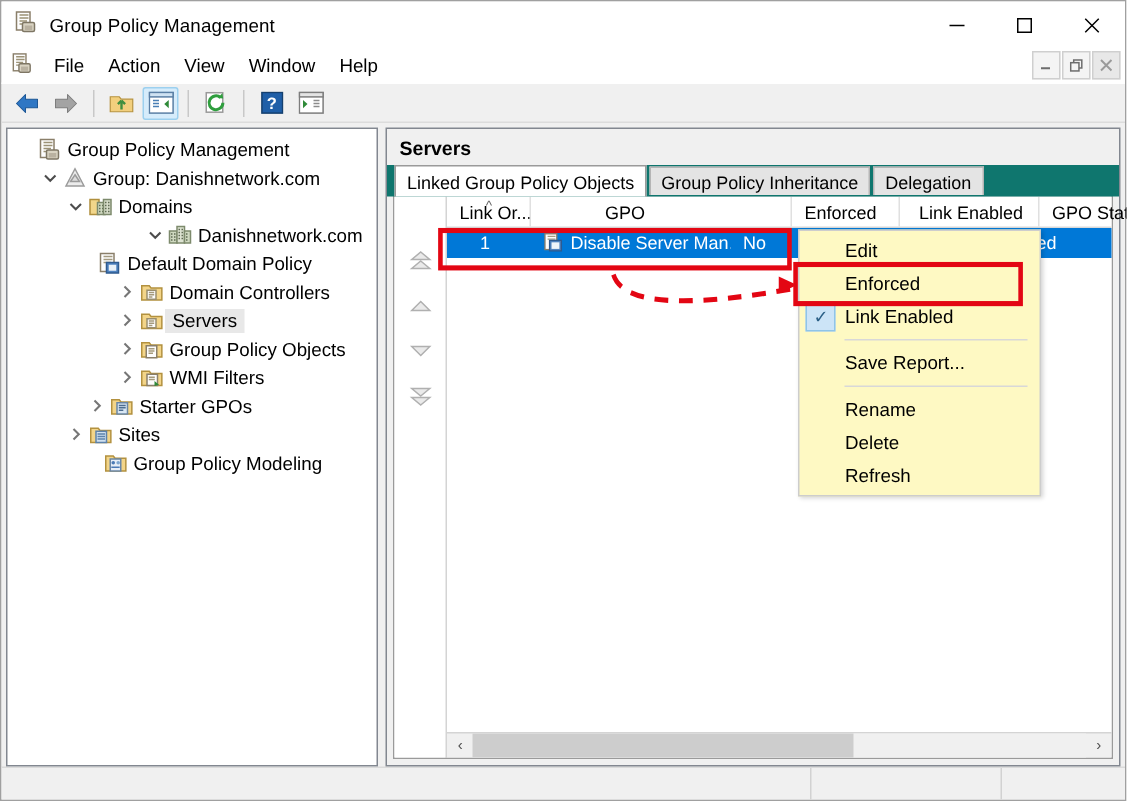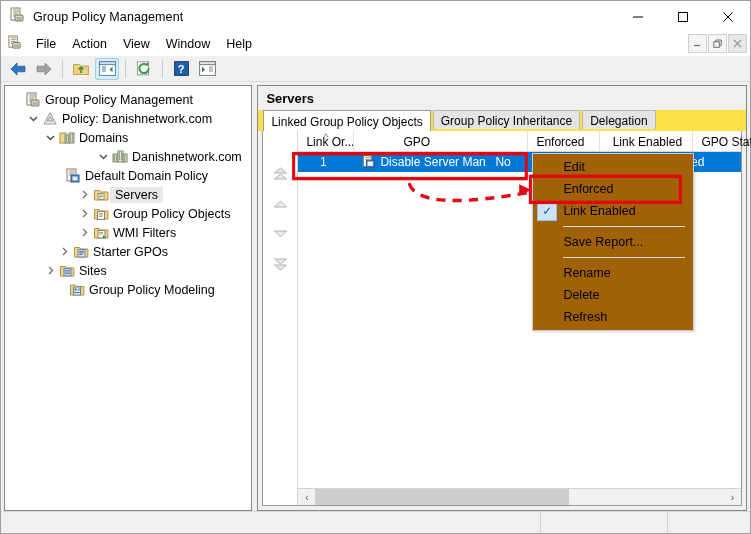--- a/index.html
+++ b/index.html
@@ -144,24 +144,24 @@
   
   .detail-title {
     font-size: 13px;
     font-weight: bold;
     padding: 5px 0 4px 8px;
     color: #000;
     background: #f0f0f0;
   }
   .tabstrip {
     display: flex;
-    align-items: flex-start;
+    align-items: center;
     padding-left: 5px;
     height: 21px;
-    background: #fde047;
+    background: #0f766e;
     position: relative;
     z-index: 2;
   }
   .tab {
     height: 19px;
     padding: 2px 7px 0 7px;
     font-size: 12px;
     background: #e4e4e4;
     border: 1px solid #b5b5b5;
     border-bottom: none;
@@ -268,21 +268,21 @@
   .hs-track { flex: 1 1 auto; height: 16px; background: #f0f0f0; position: relative; }
   .hs-thumb {
     position: absolute; left: 0; top: 0;
     height: 16px; width: 62%;
     background: #cdcdcd;
   }
 
   
   .ctxmenu {
     position: absolute;
-    background: #a16207;
+    background: #fef9c3;
     border: 1px solid #cdcdcd;
     box-shadow: 1px 1px 3px rgba(0,0,0,0.18);
     padding: 2px 0;
     width: 162px;
     z-index: 30;
   }
   .ctx-item {
     display: flex;
     align-items: center;
     height: 22px;
@@ -468,21 +468,21 @@
               <svg width="11" height="11" viewBox="0 0 11 11">
                 <path d="M2 4l3.5 3.5L9 4" fill="none" stroke="#4c4c4c" stroke-width="1.4"></path>
               </svg>
             </span>
             <span class="ticon">
               <svg width="16" height="16" viewBox="0 0 16 16">
                 <path d="M8 1.5L14 13H2z" fill="#ececec" stroke="#9b9b9b"></path>
         <path d="M8 5.5L11 10H5z" fill="#dcdcdc" stroke="#9b9b9b"></path>
               </svg>
             </span>
-            <span class="tlabel">Policy: Danishnetwork.com</span>
+            <span class="tlabel">Group: Danishnetwork.com</span>
           </div>
           <div class="tnode" style="padding-left: 38px;">
             <span class="twisty">
               <svg width="11" height="11" viewBox="0 0 11 11">
                 <path d="M2 4l3.5 3.5L9 4" fill="none" stroke="#4c4c4c" stroke-width="1.4"></path>
               </svg>
             </span>
             <span class="ticon">
               <svg width="16" height="16" viewBox="0 0 16 16">
                 <rect x="1" y="3" width="6" height="10" fill="#f2d68a" stroke="#b08f3d"></rect>
@@ -516,20 +516,35 @@
             <span class="twisty"></span>
             <span class="ticon">
               <svg width="16" height="16" viewBox="0 0 16 16">
                 <rect x="2" y="1" width="9" height="12" fill="#fdfdfd" stroke="#8a7f6a"></rect>
         <path d="M4 3h6M4 5h6M4 7h5" stroke="#a39a80"></path>
         <rect x="6" y="7" width="8" height="7" fill="#4f83c0" stroke="#2e5a8f"></rect>
         <rect x="7.5" y="8.5" width="5" height="4" fill="#e8f0f8"></rect>
               </svg>
             </span>
             <span class="tlabel">Default Domain Policy</span>
+          </div>
+          <div class="tnode" style="padding-left: 72px;">
+            <span class="twisty">
+              <svg width="11" height="11" viewBox="0 0 11 11">
+                <path d="M4 2l3.5 3.5L4 9" fill="none" stroke="#767676" stroke-width="1.4"></path>
+              </svg>
+            </span>
+            <span class="ticon">
+              <svg width="16" height="16" viewBox="0 0 16 16">
+                <path d="M1.5 3.5h5l1.2 1.5h7.2v8H1.5z" fill="#f3d589" stroke="#b3913f"></path>
+        <rect x="5" y="6.5" width="6" height="6" fill="#fdfdfd" stroke="#9a8e6e"></rect>
+        <path d="M6.2 8h3.6M6.2 9.5h3.6M6.2 11h2.4" stroke="#a59a7c"></path>
+              </svg>
+            </span>
+            <span class="tlabel">Domain Controllers</span>
           </div>
           <div class="tnode selected" style="padding-left: 72px;">
             <span class="twisty">
               <svg width="11" height="11" viewBox="0 0 11 11">
                 <path d="M4 2l3.5 3.5L4 9" fill="none" stroke="#767676" stroke-width="1.4"></path>
               </svg>
             </span>
             <span class="ticon">
               <svg width="16" height="16" viewBox="0 0 16 16">
                 <path d="M1.5 3.5h5l1.2 1.5h7.2v8H1.5z" fill="#f3d589" stroke="#b3913f"></path>

